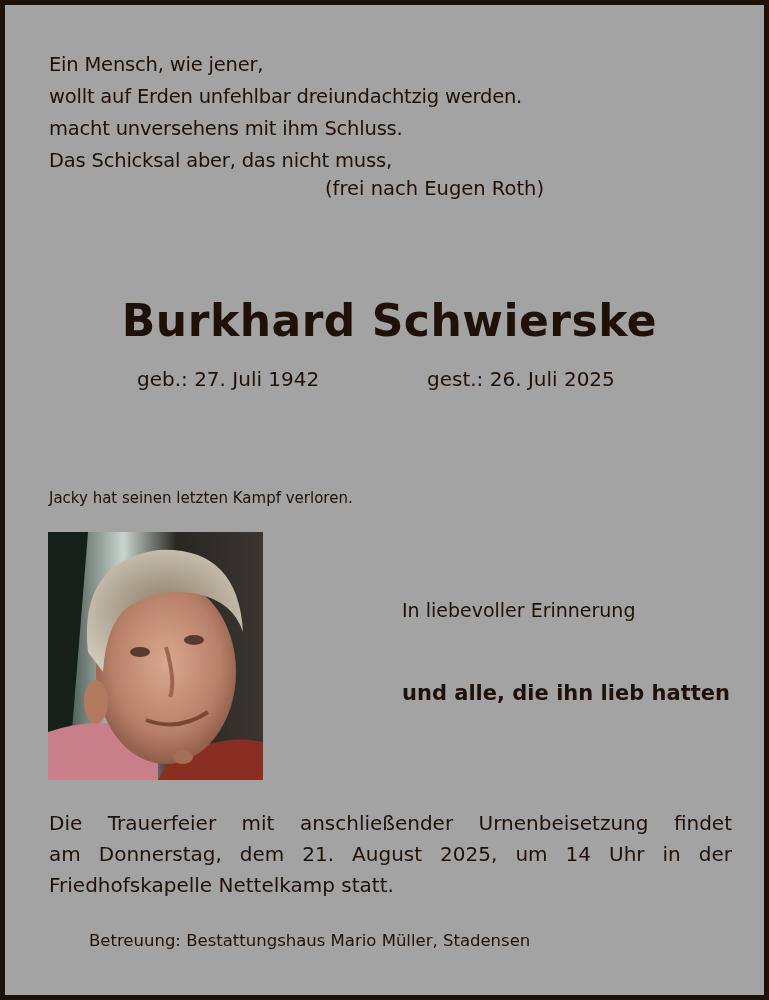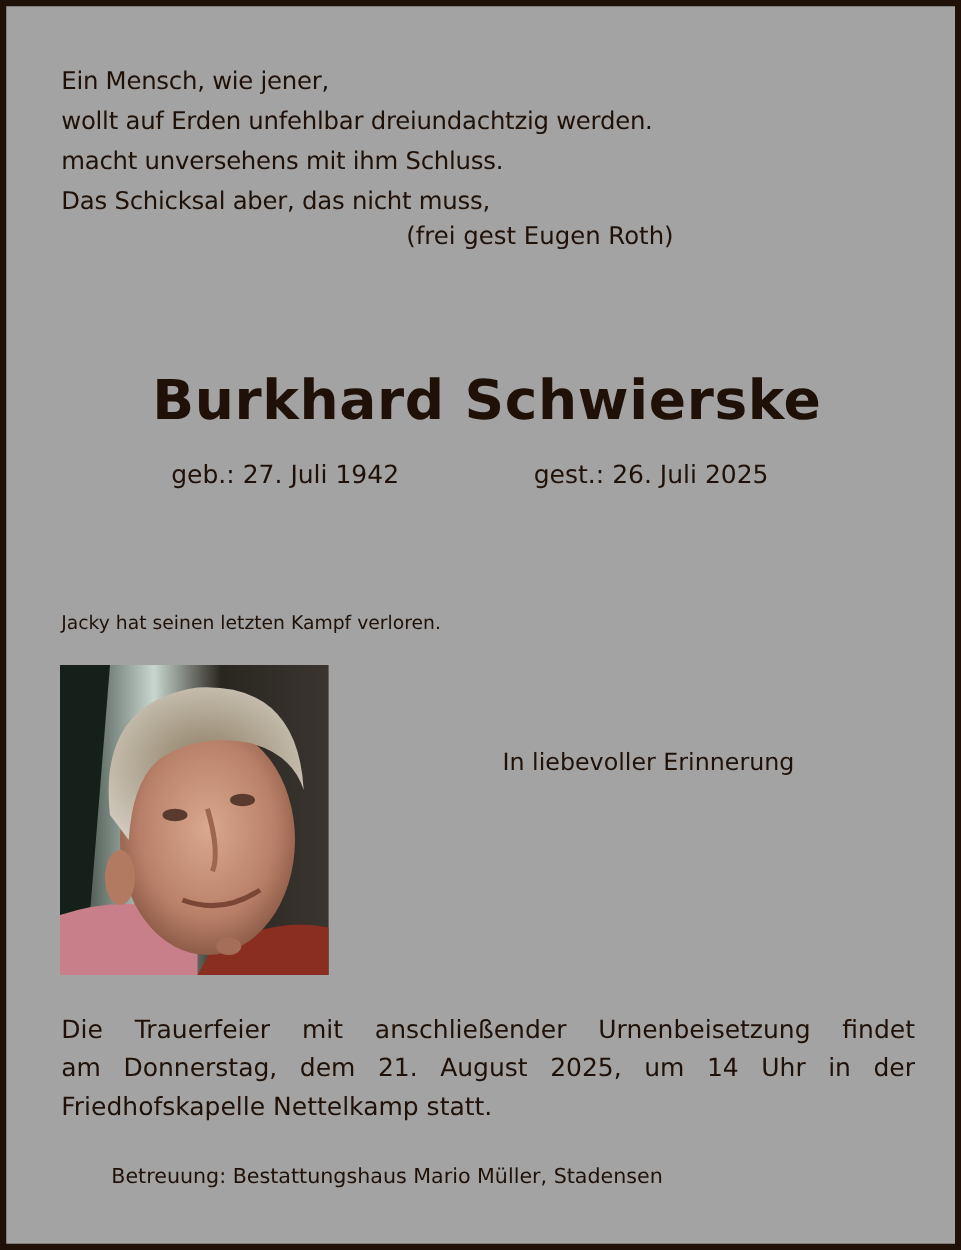--- a/index.html
+++ b/index.html
@@ -38,21 +38,21 @@
 <body>
 
 <div class="frame">
 
   <div class="txt poem">
     <div>Ein Mensch, wie jener,</div>
     <div>wollt auf Erden unfehlbar dreiundachtzig werden.</div>
     <div>macht unversehens mit ihm Schluss.</div>
     <div>Das Schicksal aber, das nicht muss,</div>
   </div>
-  <div class="txt attrib">(frei gest Eugen Roth)</div>
+  <div class="txt attrib">(frei nach Eugen Roth)</div>
 
   <div class="txt name">Burkhard Schwierske</div>
   <div class="txt born">geb.: 27. Juli 1942</div>
   <div class="txt died">gest.: 26. Juli 2025</div>
 
   <div class="txt lead">Jacky hat seinen letzten Kampf verloren.</div>
 
   <div class="photo">
     <svg width="215" height="248" viewBox="0 0 215 248">
       <defs>
@@ -81,20 +81,21 @@
       <ellipse cx="48" cy="170" rx="12" ry="22" fill="#b37a62"></ellipse>
       <ellipse cx="92" cy="120" rx="10" ry="5" fill="#5a3a2c"></ellipse>
       <ellipse cx="146" cy="108" rx="10" ry="5" fill="#5a3a2c"></ellipse>
       <path d="M118,115 Q128,150 122,165" stroke="#9e6650" stroke-width="4" fill="none"></path>
       <path d="M98,188 Q130,200 160,180" stroke="#7a4635" stroke-width="4" fill="none"></path>
       <ellipse cx="135" cy="225" rx="10" ry="7" fill="#a56e58"></ellipse>
     </svg>
   </div>
 
   <div class="txt mem">In liebevoller Erinnerung</div>
+  <div class="txt sig2">und alle, die ihn lieb hatten</div>
 
   <div class="txt service">
     <div>Die Trauerfeier mit anschließender Urnenbeisetzung findet</div>
     <div>am Donnerstag, dem 21. August 2025, um 14 Uhr in der</div>
     <div class="last">Friedhofskapelle Nettelkamp statt.</div>
   </div>
 
   <div class="txt footer">Betreuung: Bestattungshaus Mario Müller, Stadensen</div>
 </div>
 

